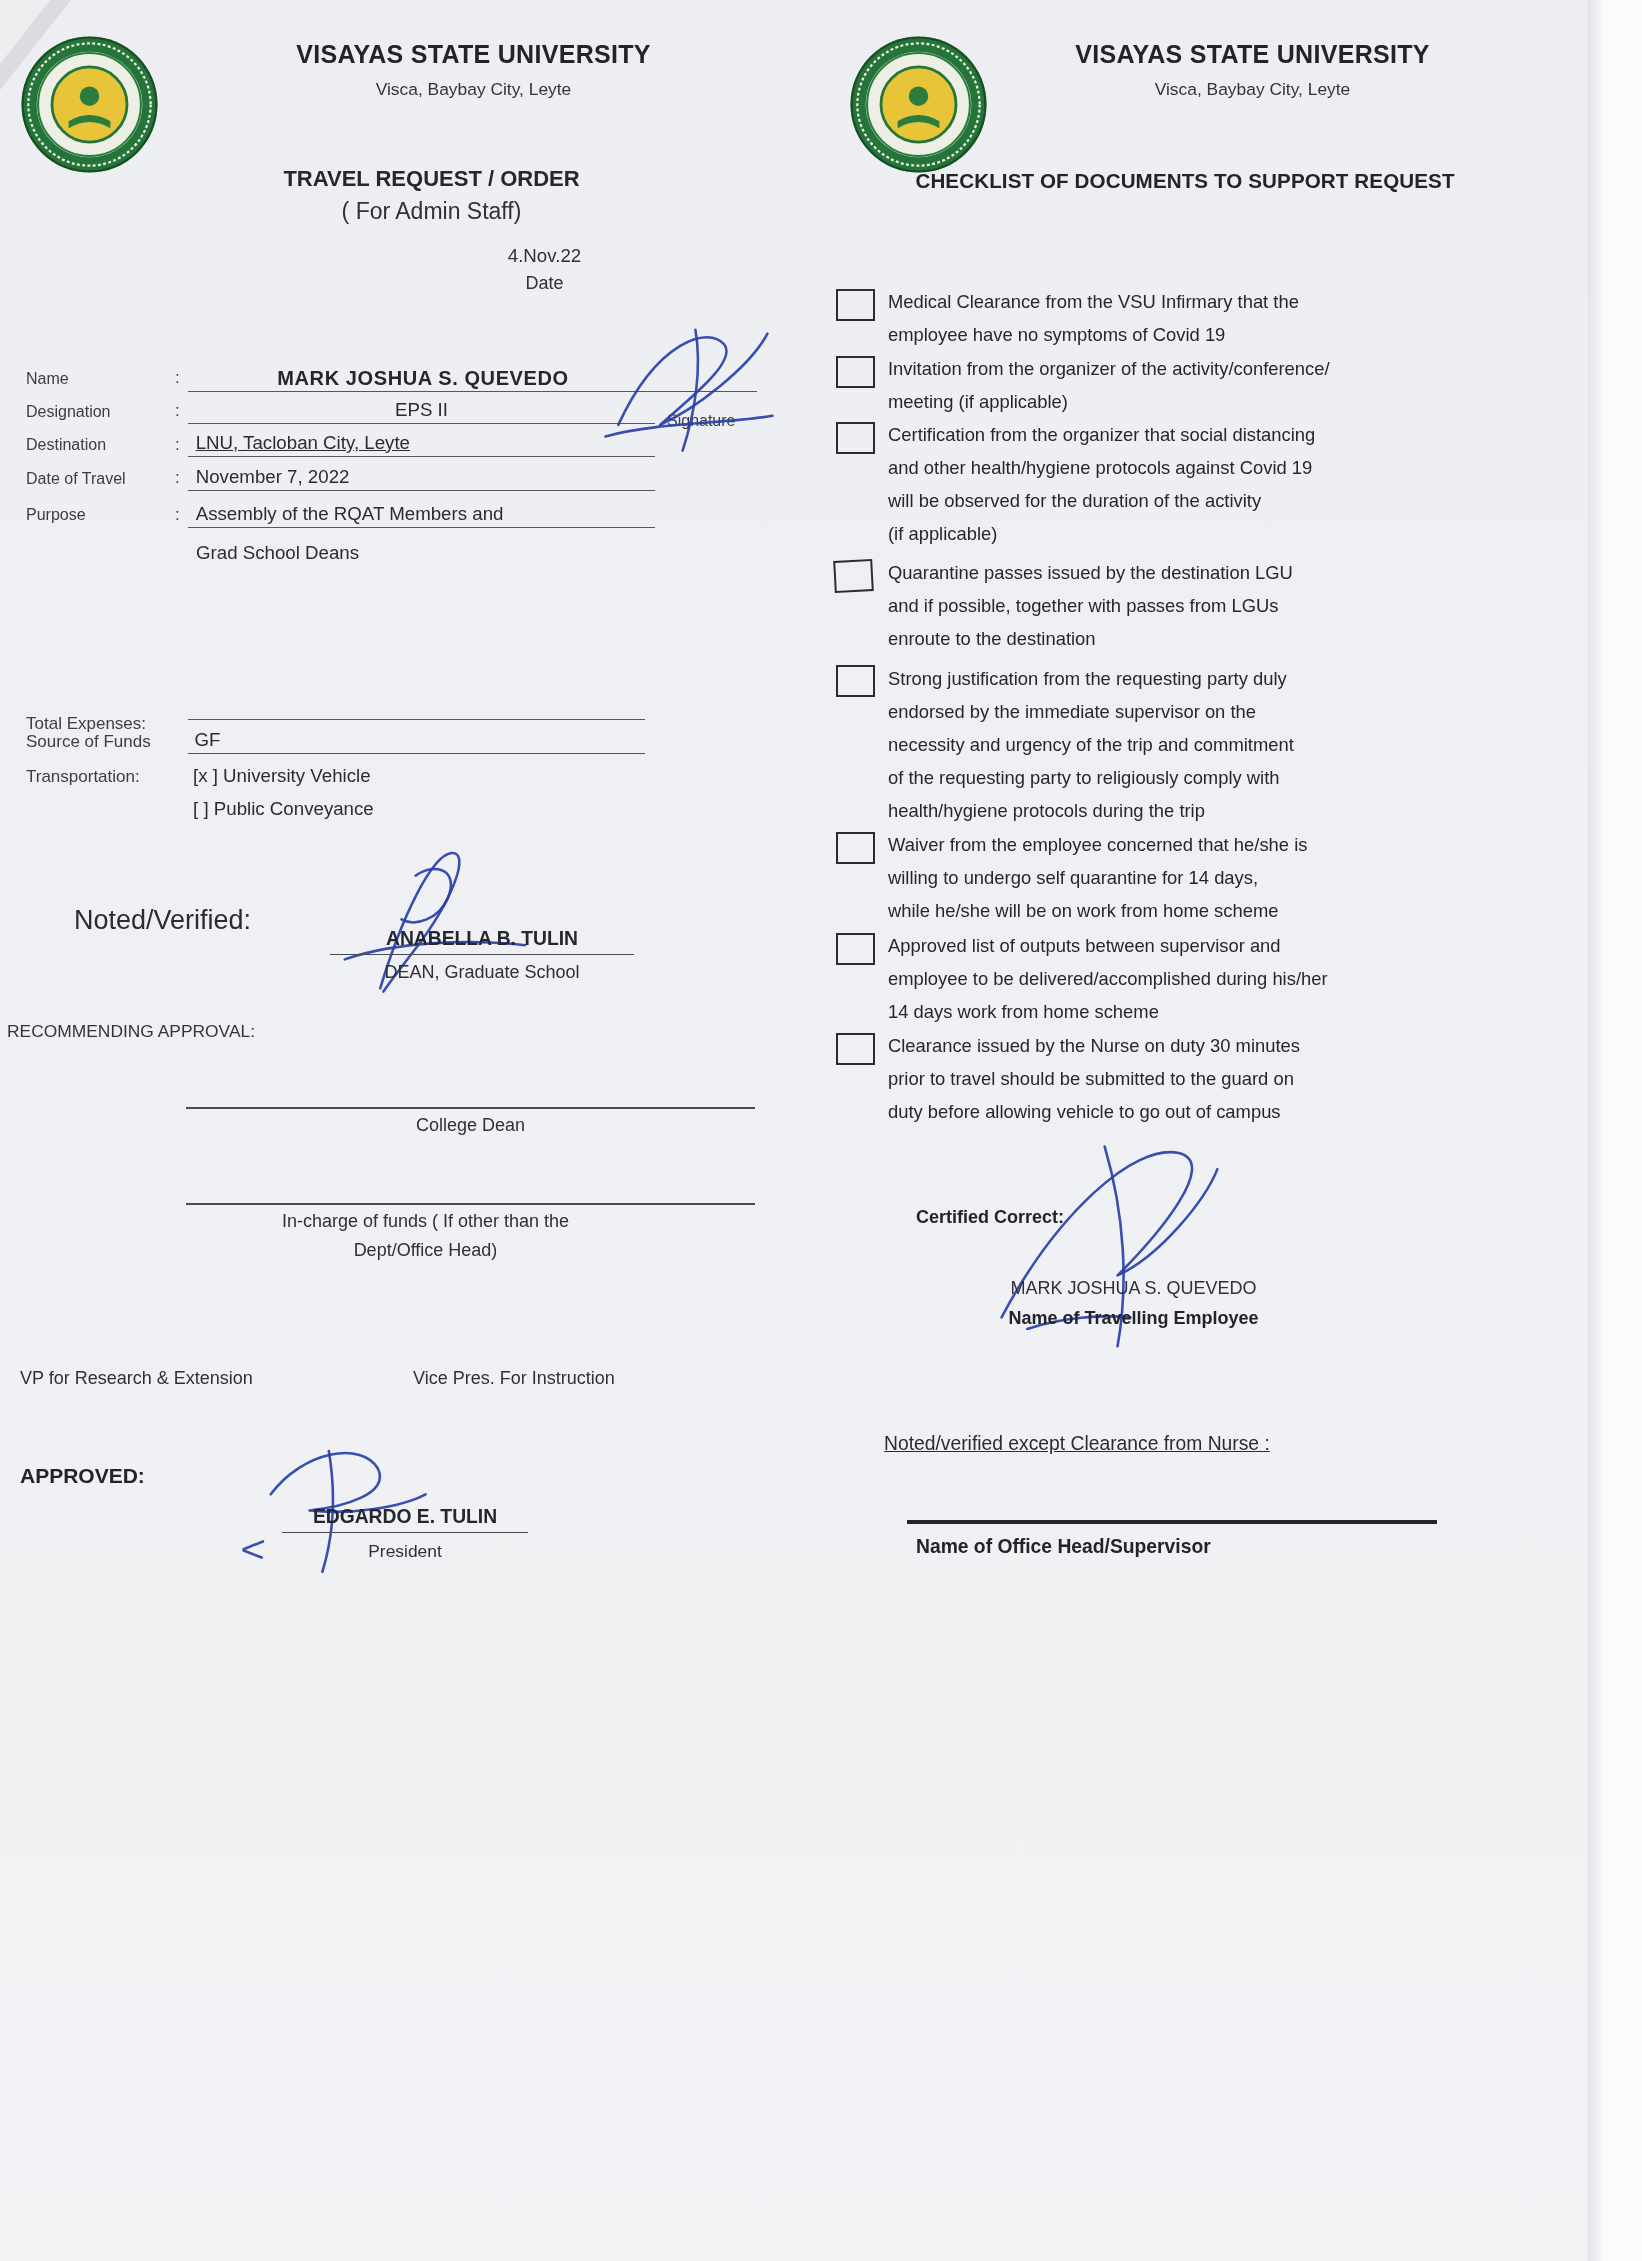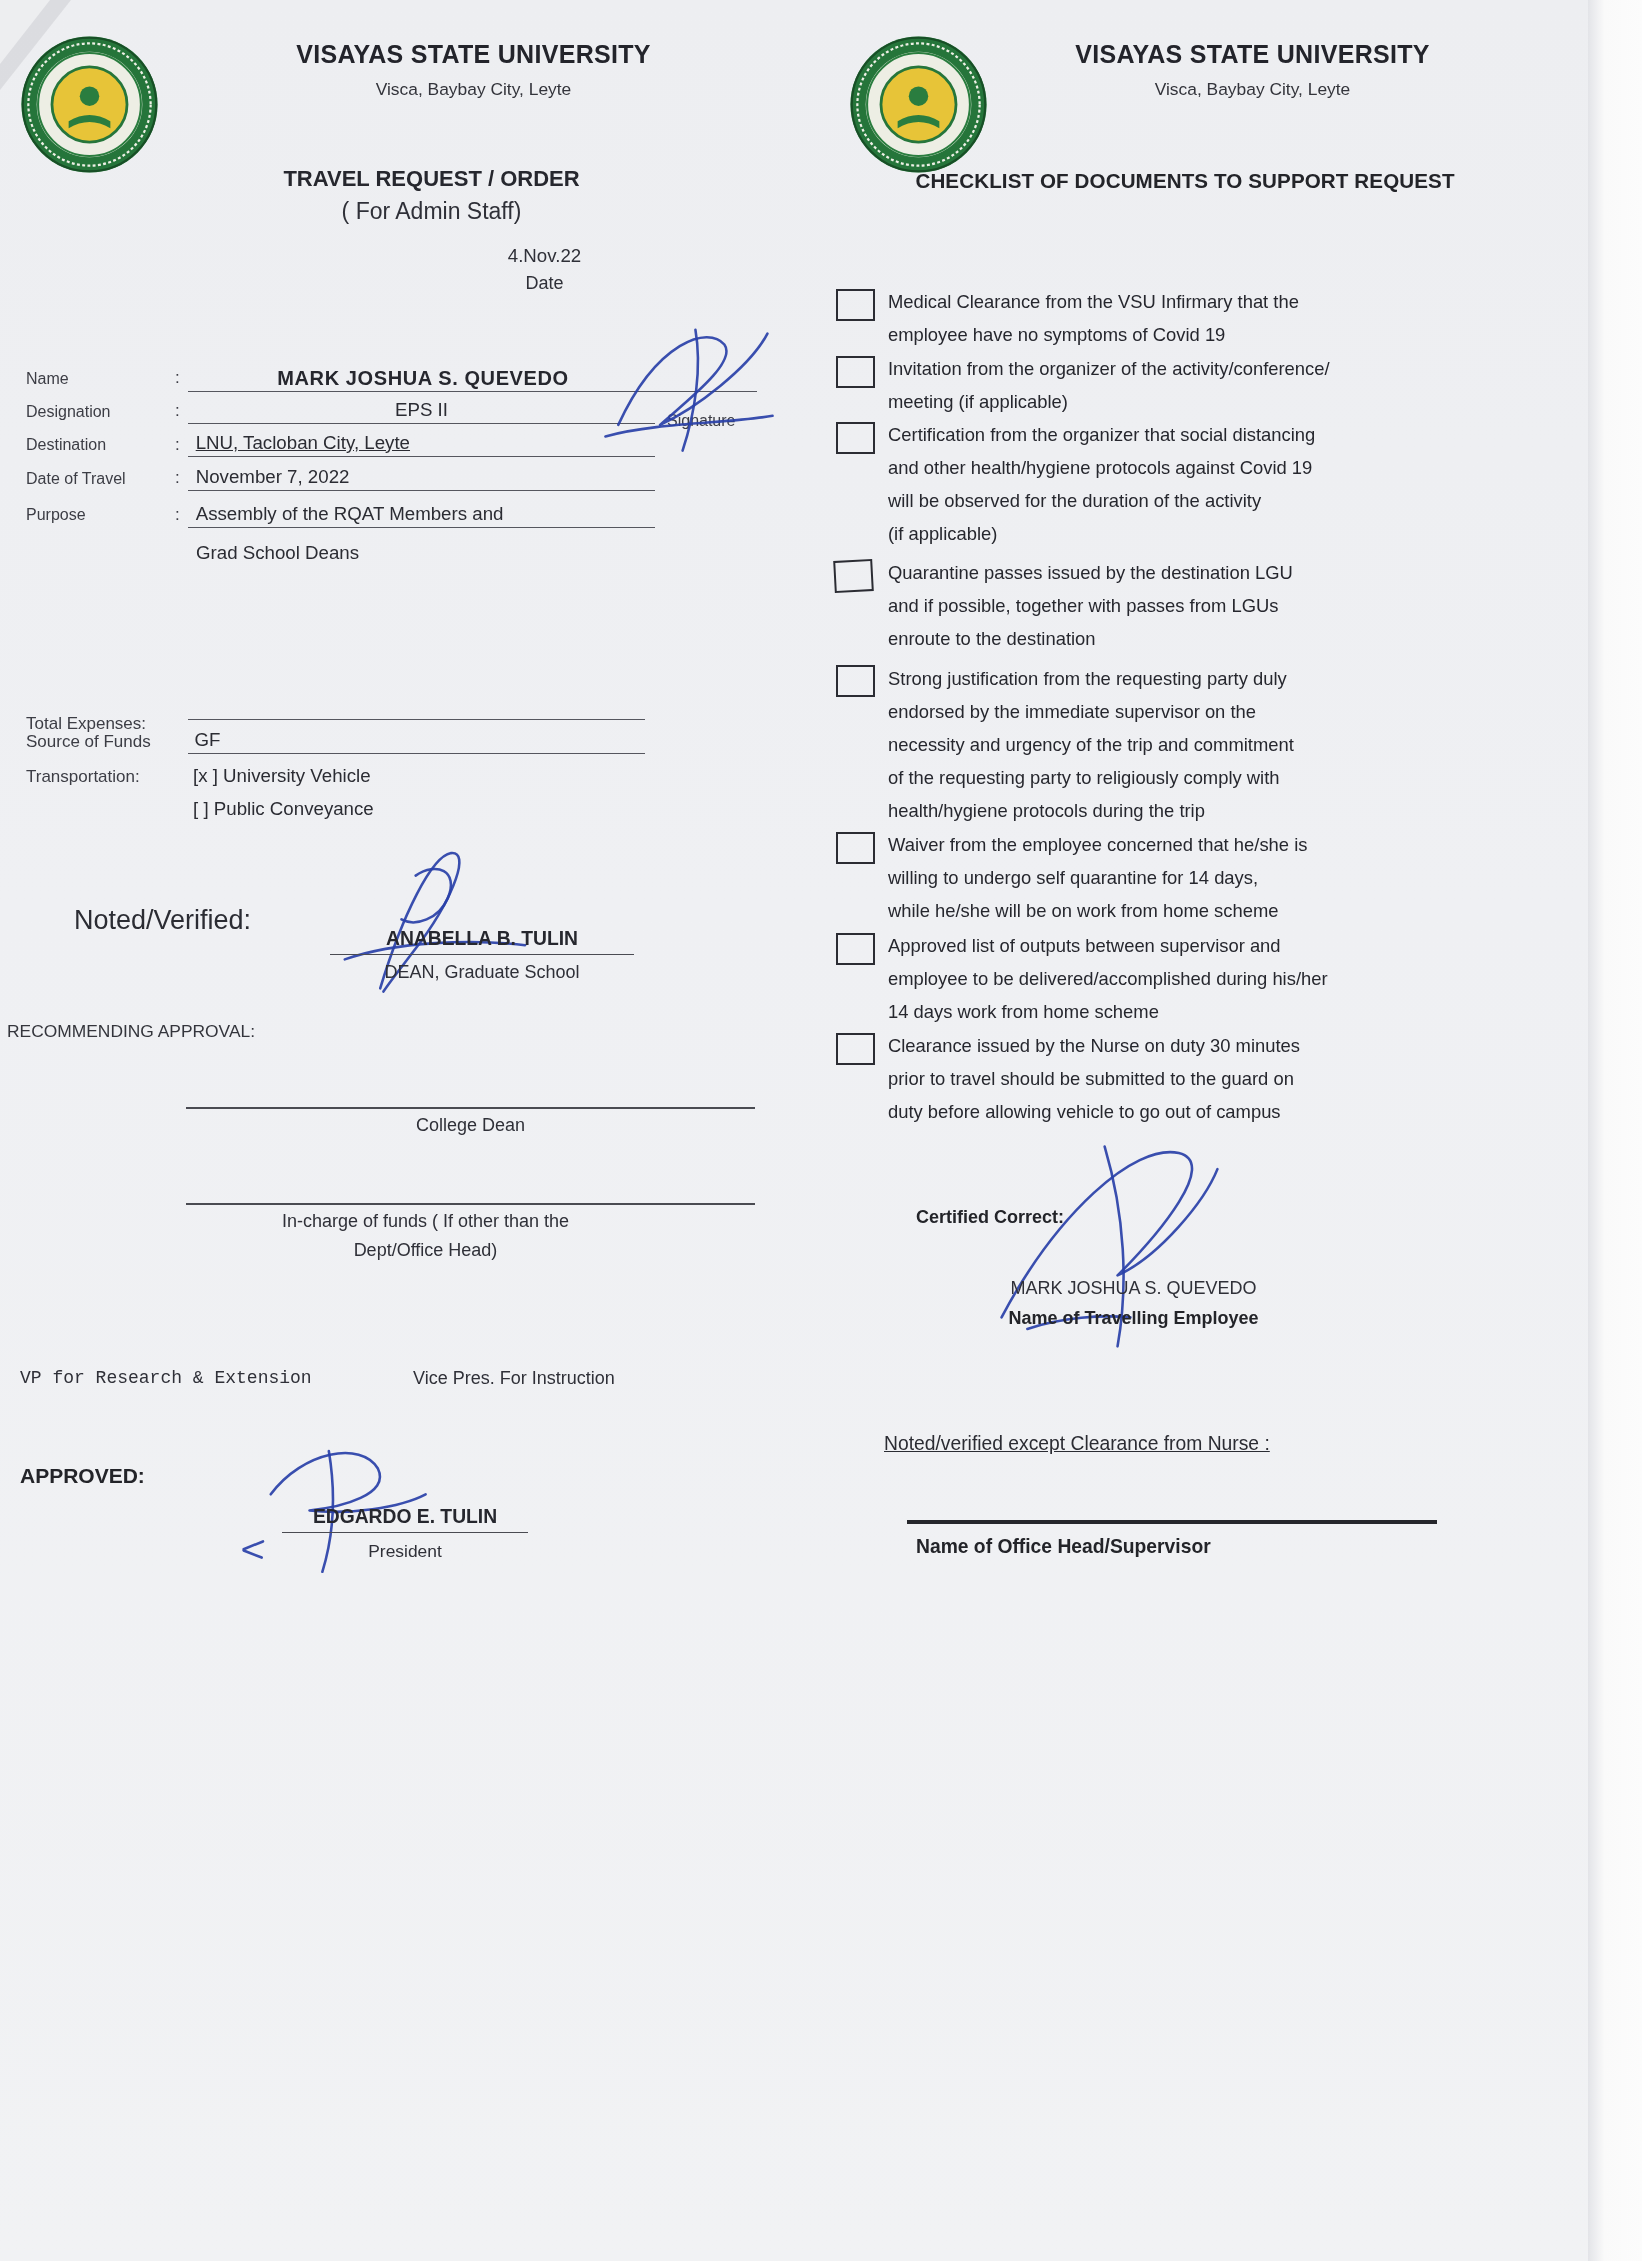--- a/index.html
+++ b/index.html
@@ -133,21 +133,21 @@
 
   <div class="t" style="left:7px;top:1021px;font-size:17.4px;color:#34353c;">RECOMMENDING APPROVAL:</div>
 
   <div class="line" style="left:186px;top:1107px;width:569px;height:1.9px;"></div>
   <div class="t center" style="left:186px;top:1115px;width:569px;font-size:18px;">College Dean</div>
 
   <div class="line" style="left:186px;top:1203px;width:569px;height:1.9px;"></div>
   <div class="t center" style="left:160px;top:1211px;width:531px;font-size:18px;">In-charge of  funds ( If other than the</div>
   <div class="t center" style="left:160px;top:1240px;width:531px;font-size:18px;">Dept/Office Head)</div>
 
-  <div class="t" style="left:20px;top:1368px;font-size:18px;font-family:Liberation Mono, monospace;">VP for Research &amp; Extension</div>
+  <div class="t" style="left:20px;top:1368px;font-size:18px;">VP for Research &amp; Extension</div>
   <div class="t" style="left:413px;top:1368px;font-size:18px;">Vice Pres. For Instruction</div>
 
   <div class="t b" style="left:20px;top:1464px;font-size:21px;color:#232429;">APPROVED:</div>
 
   <svg class="sig" style="position:absolute;left:232px;top:1433px;" width="213" height="142" viewBox="0 0 330 220">
     <path d="M 60 95 C 110 28, 200 12, 226 55 C 246 95, 170 115, 120 120 C 180 127, 260 116, 300 95"></path>
     <path d="M 150 28 C 162 100, 157 160, 140 215"></path>
     <path d="M 18 180 L 48 168 M 18 182 L 46 193"></path>
   </svg>
 

